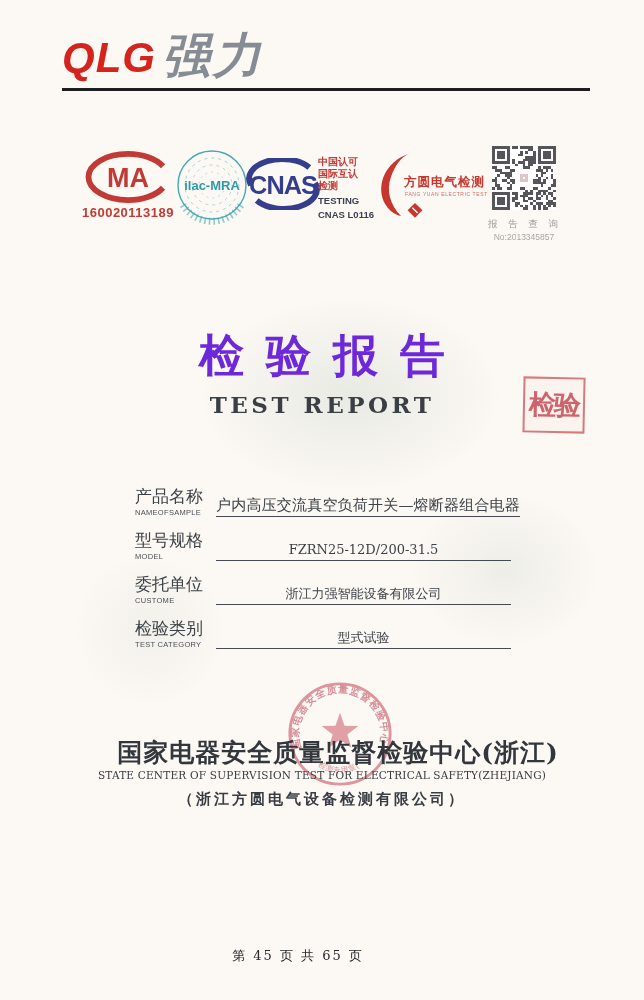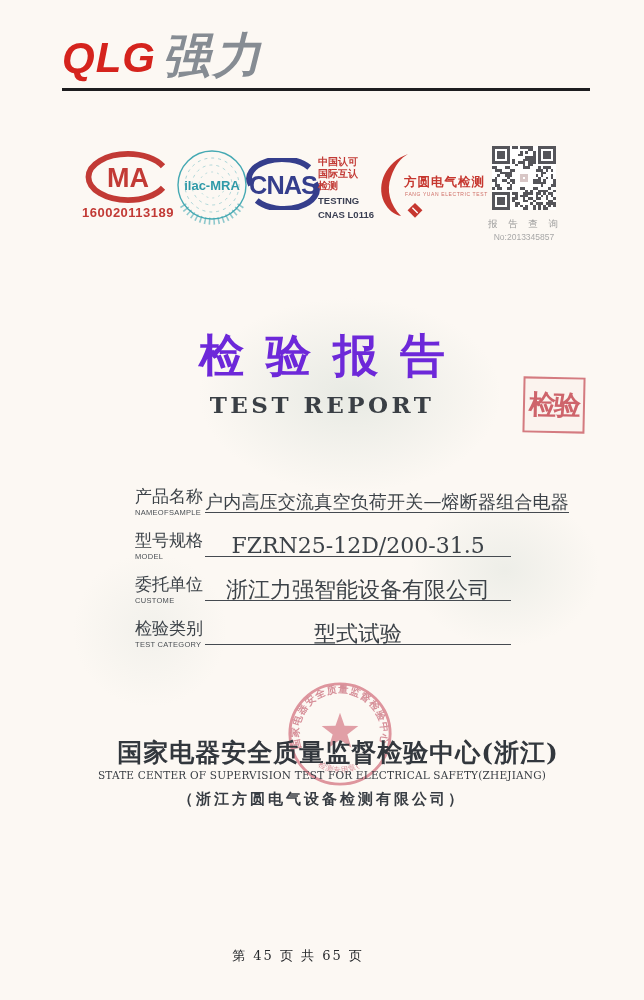--- a/index.html
+++ b/index.html
@@ -49,30 +49,30 @@
             font-size:23px;color:#3a3f45;letter-spacing:3.5px;}
   .side-stamp{position:absolute;left:523px;top:377px;width:58px;height:52px;
               border:2.5px solid rgba(203,92,100,.8);transform:rotate(1.2deg);
               display:flex;align-items:center;justify-content:center;
               background:rgba(235,160,165,.05);}
   .side-stamp span{font-family:"DejaVu Serif","Liberation Serif",serif;font-weight:700;
               font-size:27px;color:rgba(198,74,84,.85);letter-spacing:-2px;}
 
   
   .fields{position:absolute;left:135px;top:486px;width:376px;}
-  .frow{display:flex;align-items:center;margin-bottom:13px;}
+  .frow{display:flex;align-items:flex-end;margin-bottom:13px;gap:11px;}
   .fcol{width:70px;flex:none;}
   .flabel{font-family:"DejaVu Serif","Liberation Serif",serif;font-size:17px;
           color:#3c4248;line-height:21px;white-space:nowrap;}
   .fsub{font-size:7.5px;color:#4a4f54;letter-spacing:.3px;line-height:9px;margin-top:1px;
         font-family:"Liberation Sans",sans-serif;white-space:nowrap;}
   .u{flex:1;height:21px;border-bottom:1.6px solid #454a50;text-align:center;
-     font-family:"DejaVu Serif","Liberation Serif",serif;font-size:22px;color:#3c4248;
+     font-family:"DejaVu Serif","Liberation Serif",serif;font-size:13px;color:#3c4248;
      line-height:21px;white-space:nowrap;}
-  .u.long{font-size:18px;letter-spacing:.2px;}
+  .u.long{font-size:15px;letter-spacing:.2px;}
 
   
   .org-stamp{position:absolute;left:286px;top:680px;opacity:.85;}
   .org-cn{position:absolute;left:16px;top:736px;width:644px;text-align:center;
           font-family:"DejaVu Serif","Liberation Serif",serif;font-weight:600;
           font-size:25px;color:#32373d;letter-spacing:1px;}
   .org-en{position:absolute;left:0;top:769px;width:644px;text-align:center;
           font-family:"DejaVu Serif","Liberation Serif",serif;font-weight:400;
           font-size:10.5px;color:#383d43;letter-spacing:.2px;}
   .org-sub{position:absolute;left:0;top:790px;width:644px;text-align:center;

